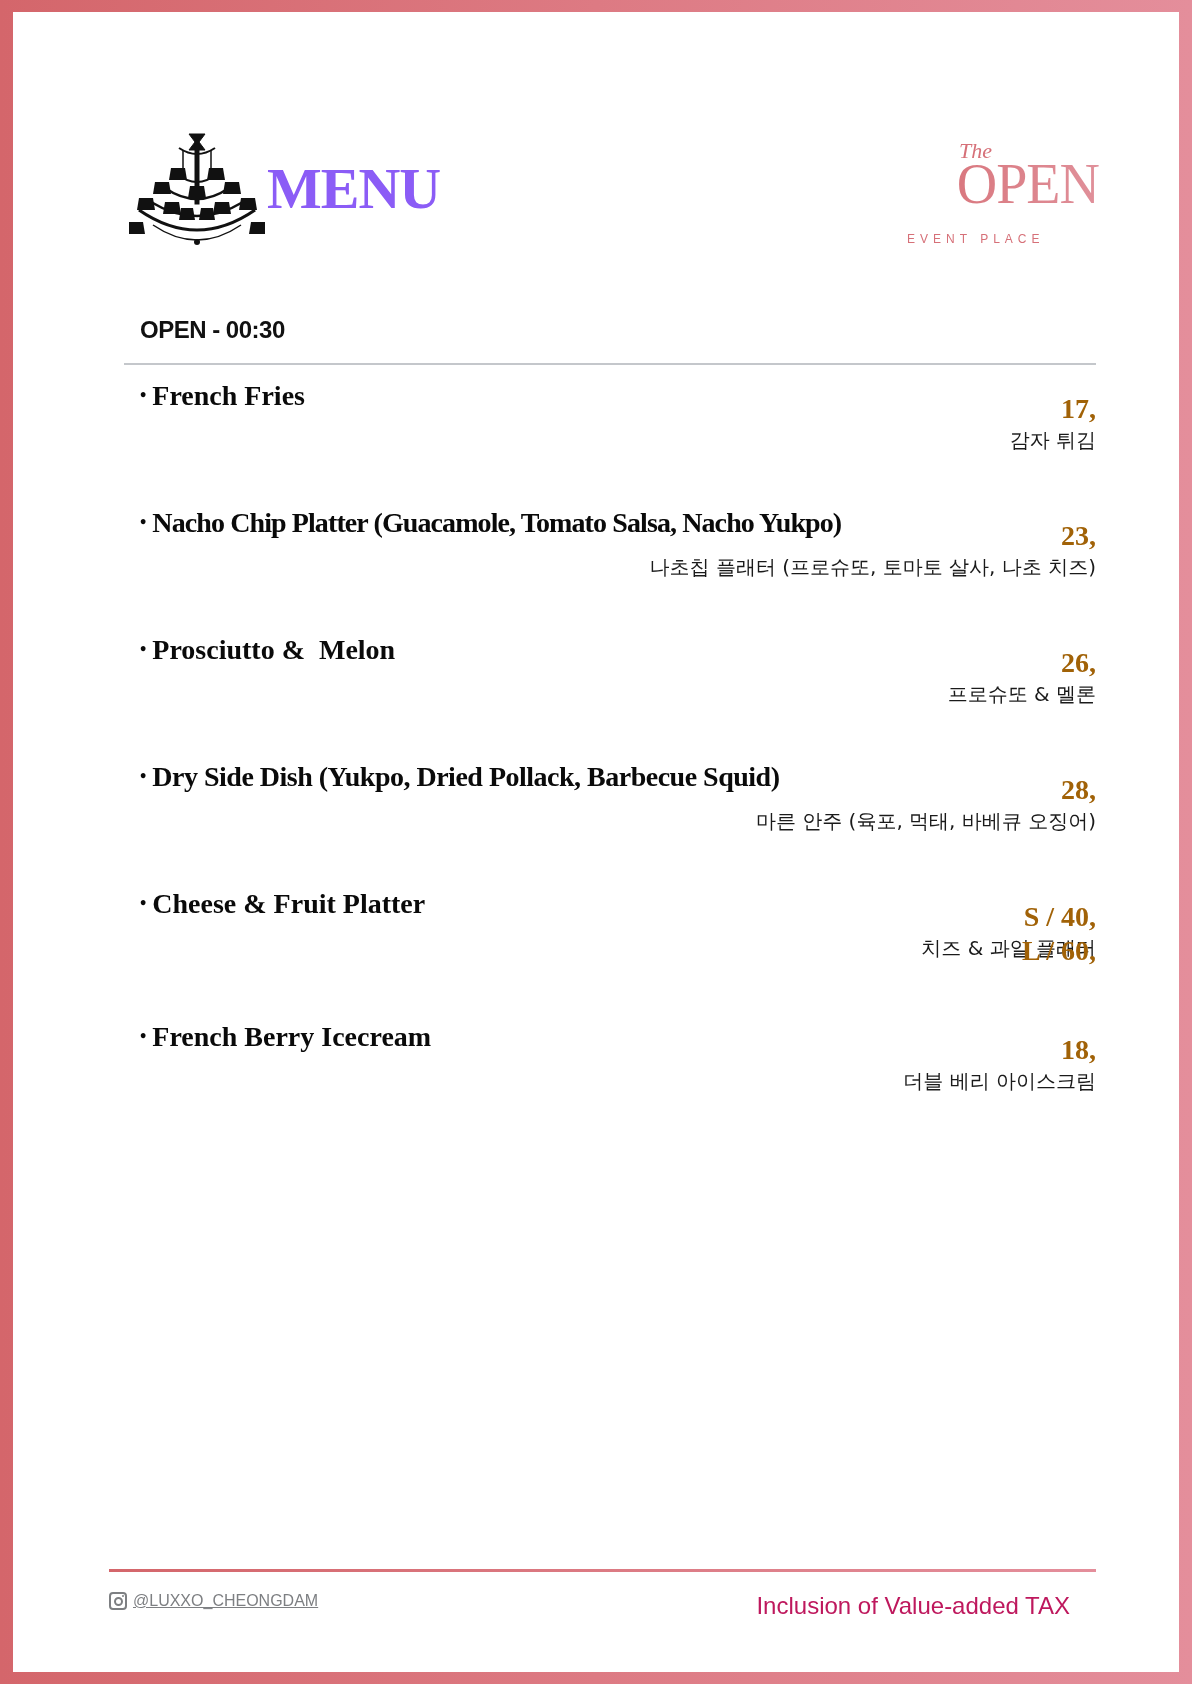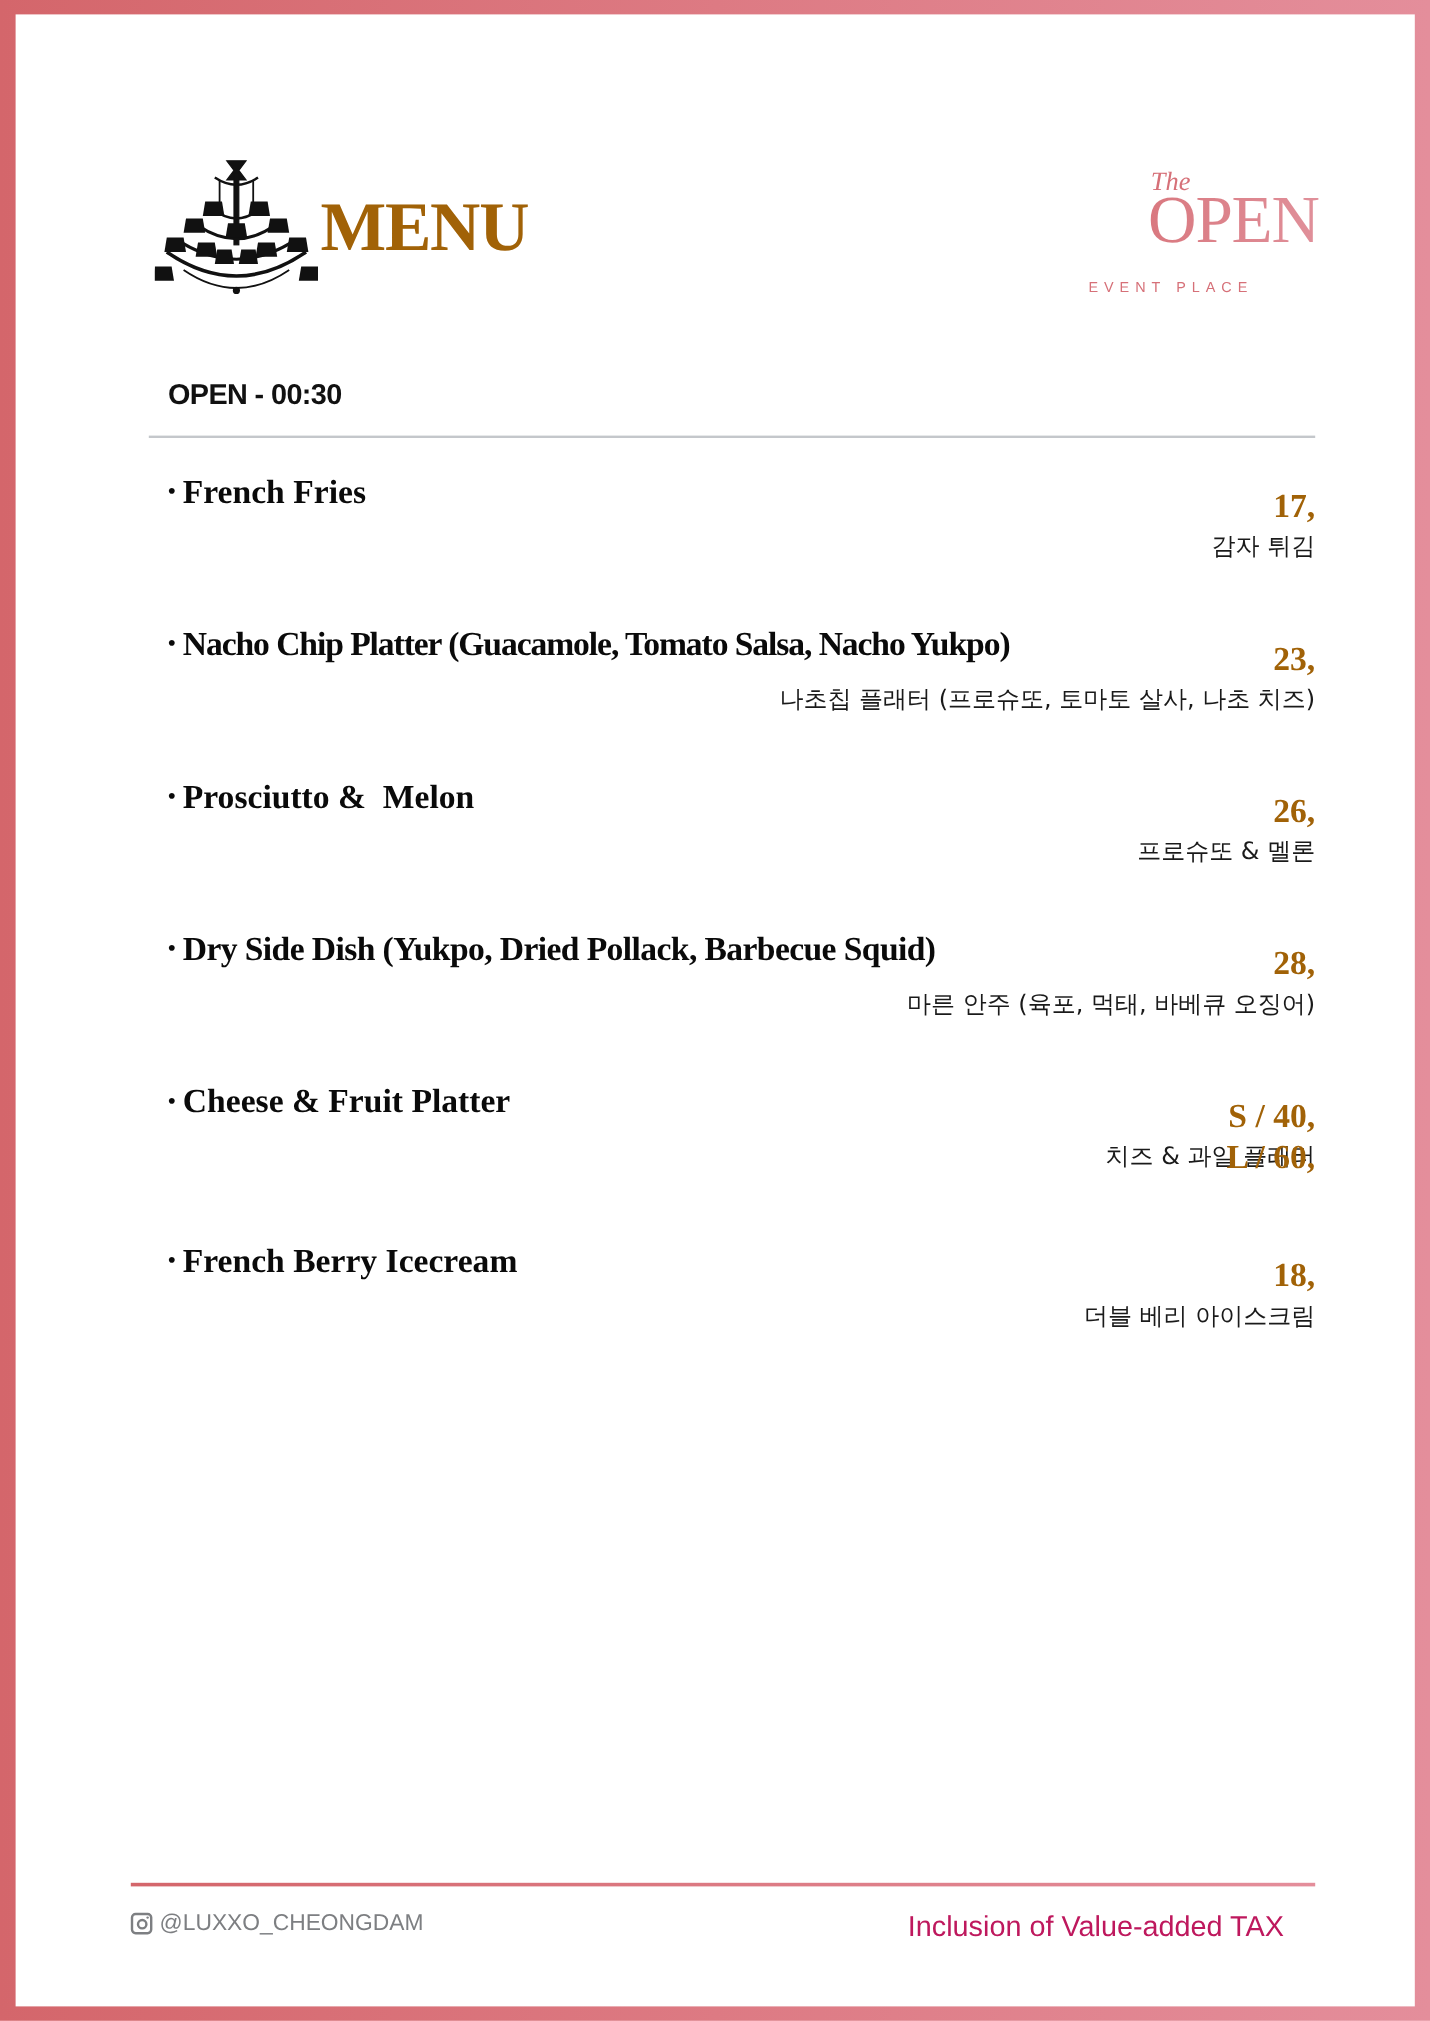--- a/index.html
+++ b/index.html
@@ -18,21 +18,21 @@
     }
     
     .chandelier {
       position: absolute; left: 116px; top: 118px;
       width: 136px; height: 118px;
     }
     .menu-title {
       position: absolute; left: 254px; top: 148px;
       font-family: "Liberation Serif", serif;
       font-weight: bold; font-size: 58px; line-height: 1;
-      color: #a16207; letter-spacing: -1px;
+      color: #8b5cf6; letter-spacing: -1px;
     }
     .logo { position: absolute; left: 836px; top: 126px; width: 250px; height: 110px; text-align: right; }
     .logo-the {
       position: absolute; left: 110px; top: 0;
       font-family: "Liberation Serif", serif; font-style: italic;
       font-size: 22px; color: #d67078;
     }
     .logo-main {
       position: absolute; left: 0; top: 18px; width: 250px;
       font-family: "Liberation Serif", serif; font-size: 56px; line-height: 1;
@@ -48,21 +48,21 @@
     .open-time {
       position: absolute; left: 127px; top: 304px;
       font-family: "Liberation Sans", sans-serif; font-weight: bold;
       font-size: 24px; color: #111; letter-spacing: -0.5px;
     }
     .divider-top {
       position: absolute; left: 111px; top: 351px; width: 972px; height: 2px;
       background: #c4c7cb;
     }
     
-    .item { position: absolute; left: 127px; width: 956px; margin-top: 14px; }
+    .item { position: absolute; left: 127px; width: 956px; }
     .item-name {
       font-family: "Liberation Serif", serif; font-weight: bold;
       font-size: 28px; color: #0a0a0a; line-height: 34px; white-space: nowrap;
     }
     .bullet { font-size: 18px; vertical-align: 4px; margin-right: 6px; }
     .item-ko {
       margin-top: 14px; margin-left: 14px;
       font-family: "DejaVu Sans", sans-serif; font-size: 20px; color: #1a1a1a; text-align: right;
     }
     .item-price {
@@ -70,22 +70,22 @@
       font-family: "Liberation Serif", serif; font-weight: bold;
       font-size: 28px; line-height: 34px; color: #a16207; white-space: nowrap;
     }
     
     .divider-bottom {
       position: absolute; left: 96px; top: 1557px; width: 987px; height: 3px;
       background: linear-gradient(90deg, #d4666b, #e48e9b);
     }
     .insta {
       position: absolute; left: 96px; top: 1580px;
-      font-family: "Liberation Sans", sans-serif; font-size: 19px; color: #7d7f82;
-      display: flex; align-items: center; gap: 6px;
+      font-family: "Liberation Sans", sans-serif; font-size: 16px; color: #7d7f82;
+      display: flex; align-items: center; gap: 6px; text-decoration: underline;
     }
     .insta-icon {
       width: 14px; height: 14px; border: 2px solid #7d7f82; border-radius: 4px;
       position: relative; display: inline-block;
     }
     .insta-icon::before {
       content: ""; position: absolute; left: 3px; top: 3px; width: 5px; height: 5px;
       border: 2px solid #7d7f82; border-radius: 50%;
     }
     .insta-icon::after {

